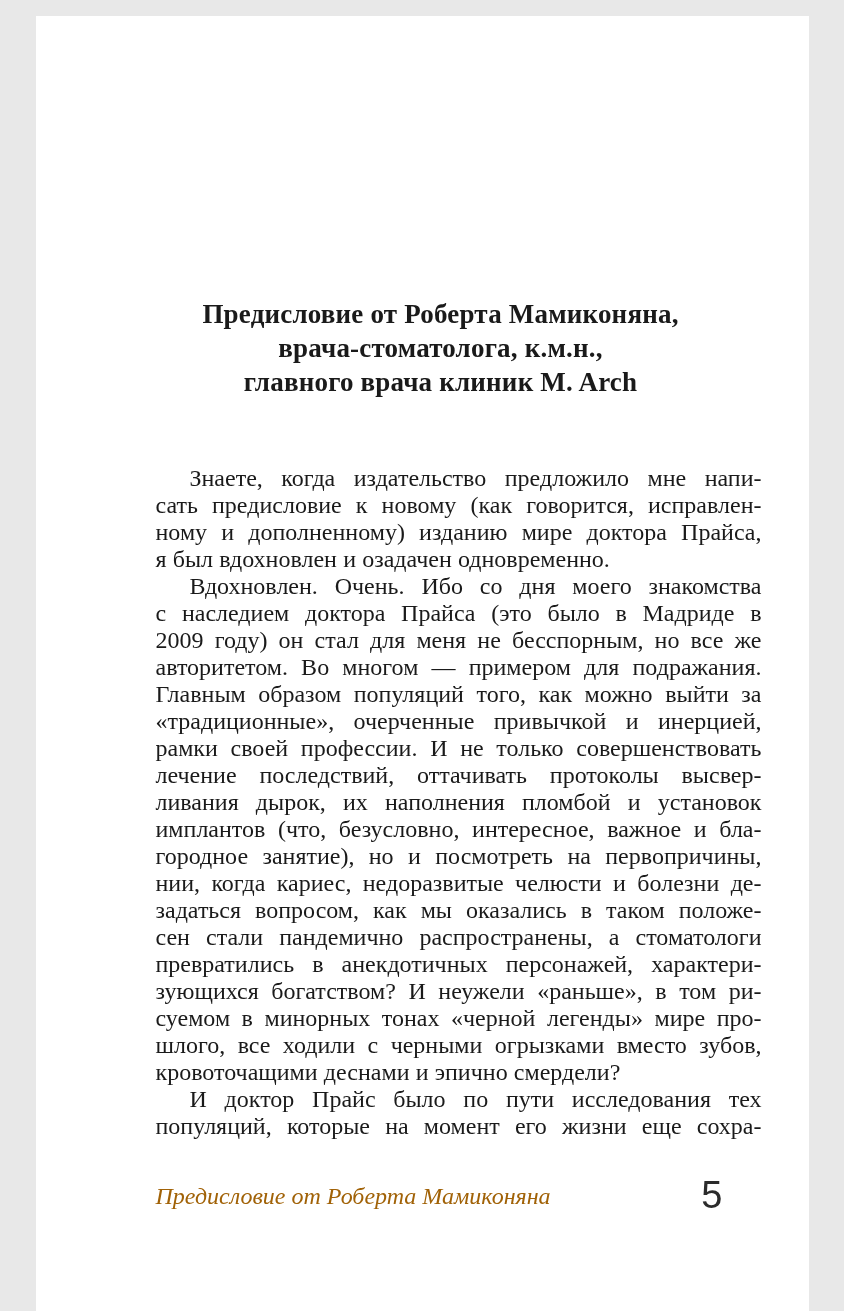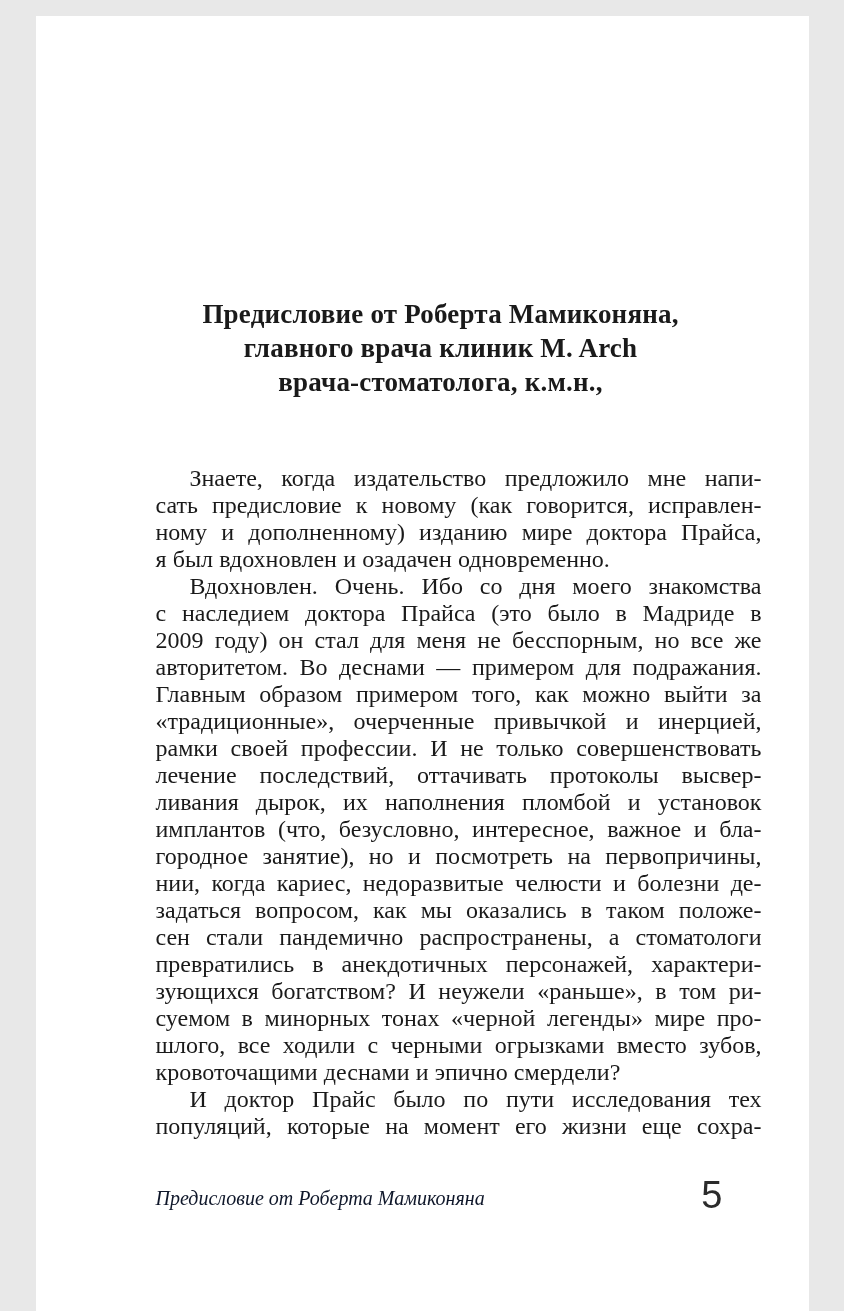--- a/index.html
+++ b/index.html
@@ -44,56 +44,56 @@
     position: absolute;
     left: 120px;
     right: 86px;
     top: 1160px;
     display: flex;
     justify-content: space-between;
     align-items: flex-end;
   }
   .running-title {
     font-style: italic;
-    font-size: 20px;
-    color: #0f172a;
+    font-size: 24px;
+    color: #a16207;
     padding-bottom: 4px;
   }
   .page-number {
     font-family: "Liberation Sans", "DejaVu Sans", sans-serif;
     font-size: 38px;
     font-weight: 400;
     color: #2b2b2b;
     line-height: 1;
   }
 </style>
 </head>
 <body>
 
 <div class="page">
 
   <div class="chapter-title">
     <div>Предисловие от Роберта Мамиконяна,</div>
+    <div>врача-стоматолога, к.м.н.,</div>
     <div>главного врача клиник M. Arch</div>
-    <div>врача-стоматолога, к.м.н.,</div>
   </div>
 
   <div class="body-text">
       <div class="para">
         <div class="line first">Знаете, когда издательство предложило мне напи-</div>
         <div class="line">сать предисловие к новому (как говорится, исправлен-</div>
         <div class="line">ному и дополненному) изданию мире доктора Прайса,</div>
         <div class="line para-end">я был вдохновлен и озадачен одновременно.</div>
       </div>
       <div class="para">
         <div class="line first">Вдохновлен. Очень. Ибо со дня моего знакомства</div>
         <div class="line">с наследием доктора Прайса (это было в Мадриде в</div>
         <div class="line">2009 году) он стал для меня не бесспорным, но все же</div>
-        <div class="line">авторитетом. Во деснами — примером для подражания.</div>
-        <div class="line">Главным образом примером того, как можно выйти за</div>
+        <div class="line">авторитетом. Во многом — примером для подражания.</div>
+        <div class="line">Главным образом популяций того, как можно выйти за</div>
         <div class="line">«традиционные», очерченные привычкой и инерцией,</div>
         <div class="line">рамки своей профессии. И не только совершенствовать</div>
         <div class="line">лечение последствий, оттачивать протоколы высвер-</div>
         <div class="line">ливания дырок, их наполнения пломбой и установок</div>
         <div class="line">имплантов (что, безусловно, интересное, важное и бла-</div>
         <div class="line">городное занятие), но и посмотреть на первопричины,</div>
         <div class="line">нии, когда кариес, недоразвитые челюсти и болезни де-</div>
         <div class="line">задаться вопросом, как мы оказались в таком положе-</div>
         <div class="line">сен стали пандемично распространены, а стоматологи</div>
         <div class="line">превратились в анекдотичных персонажей, характери-</div>

